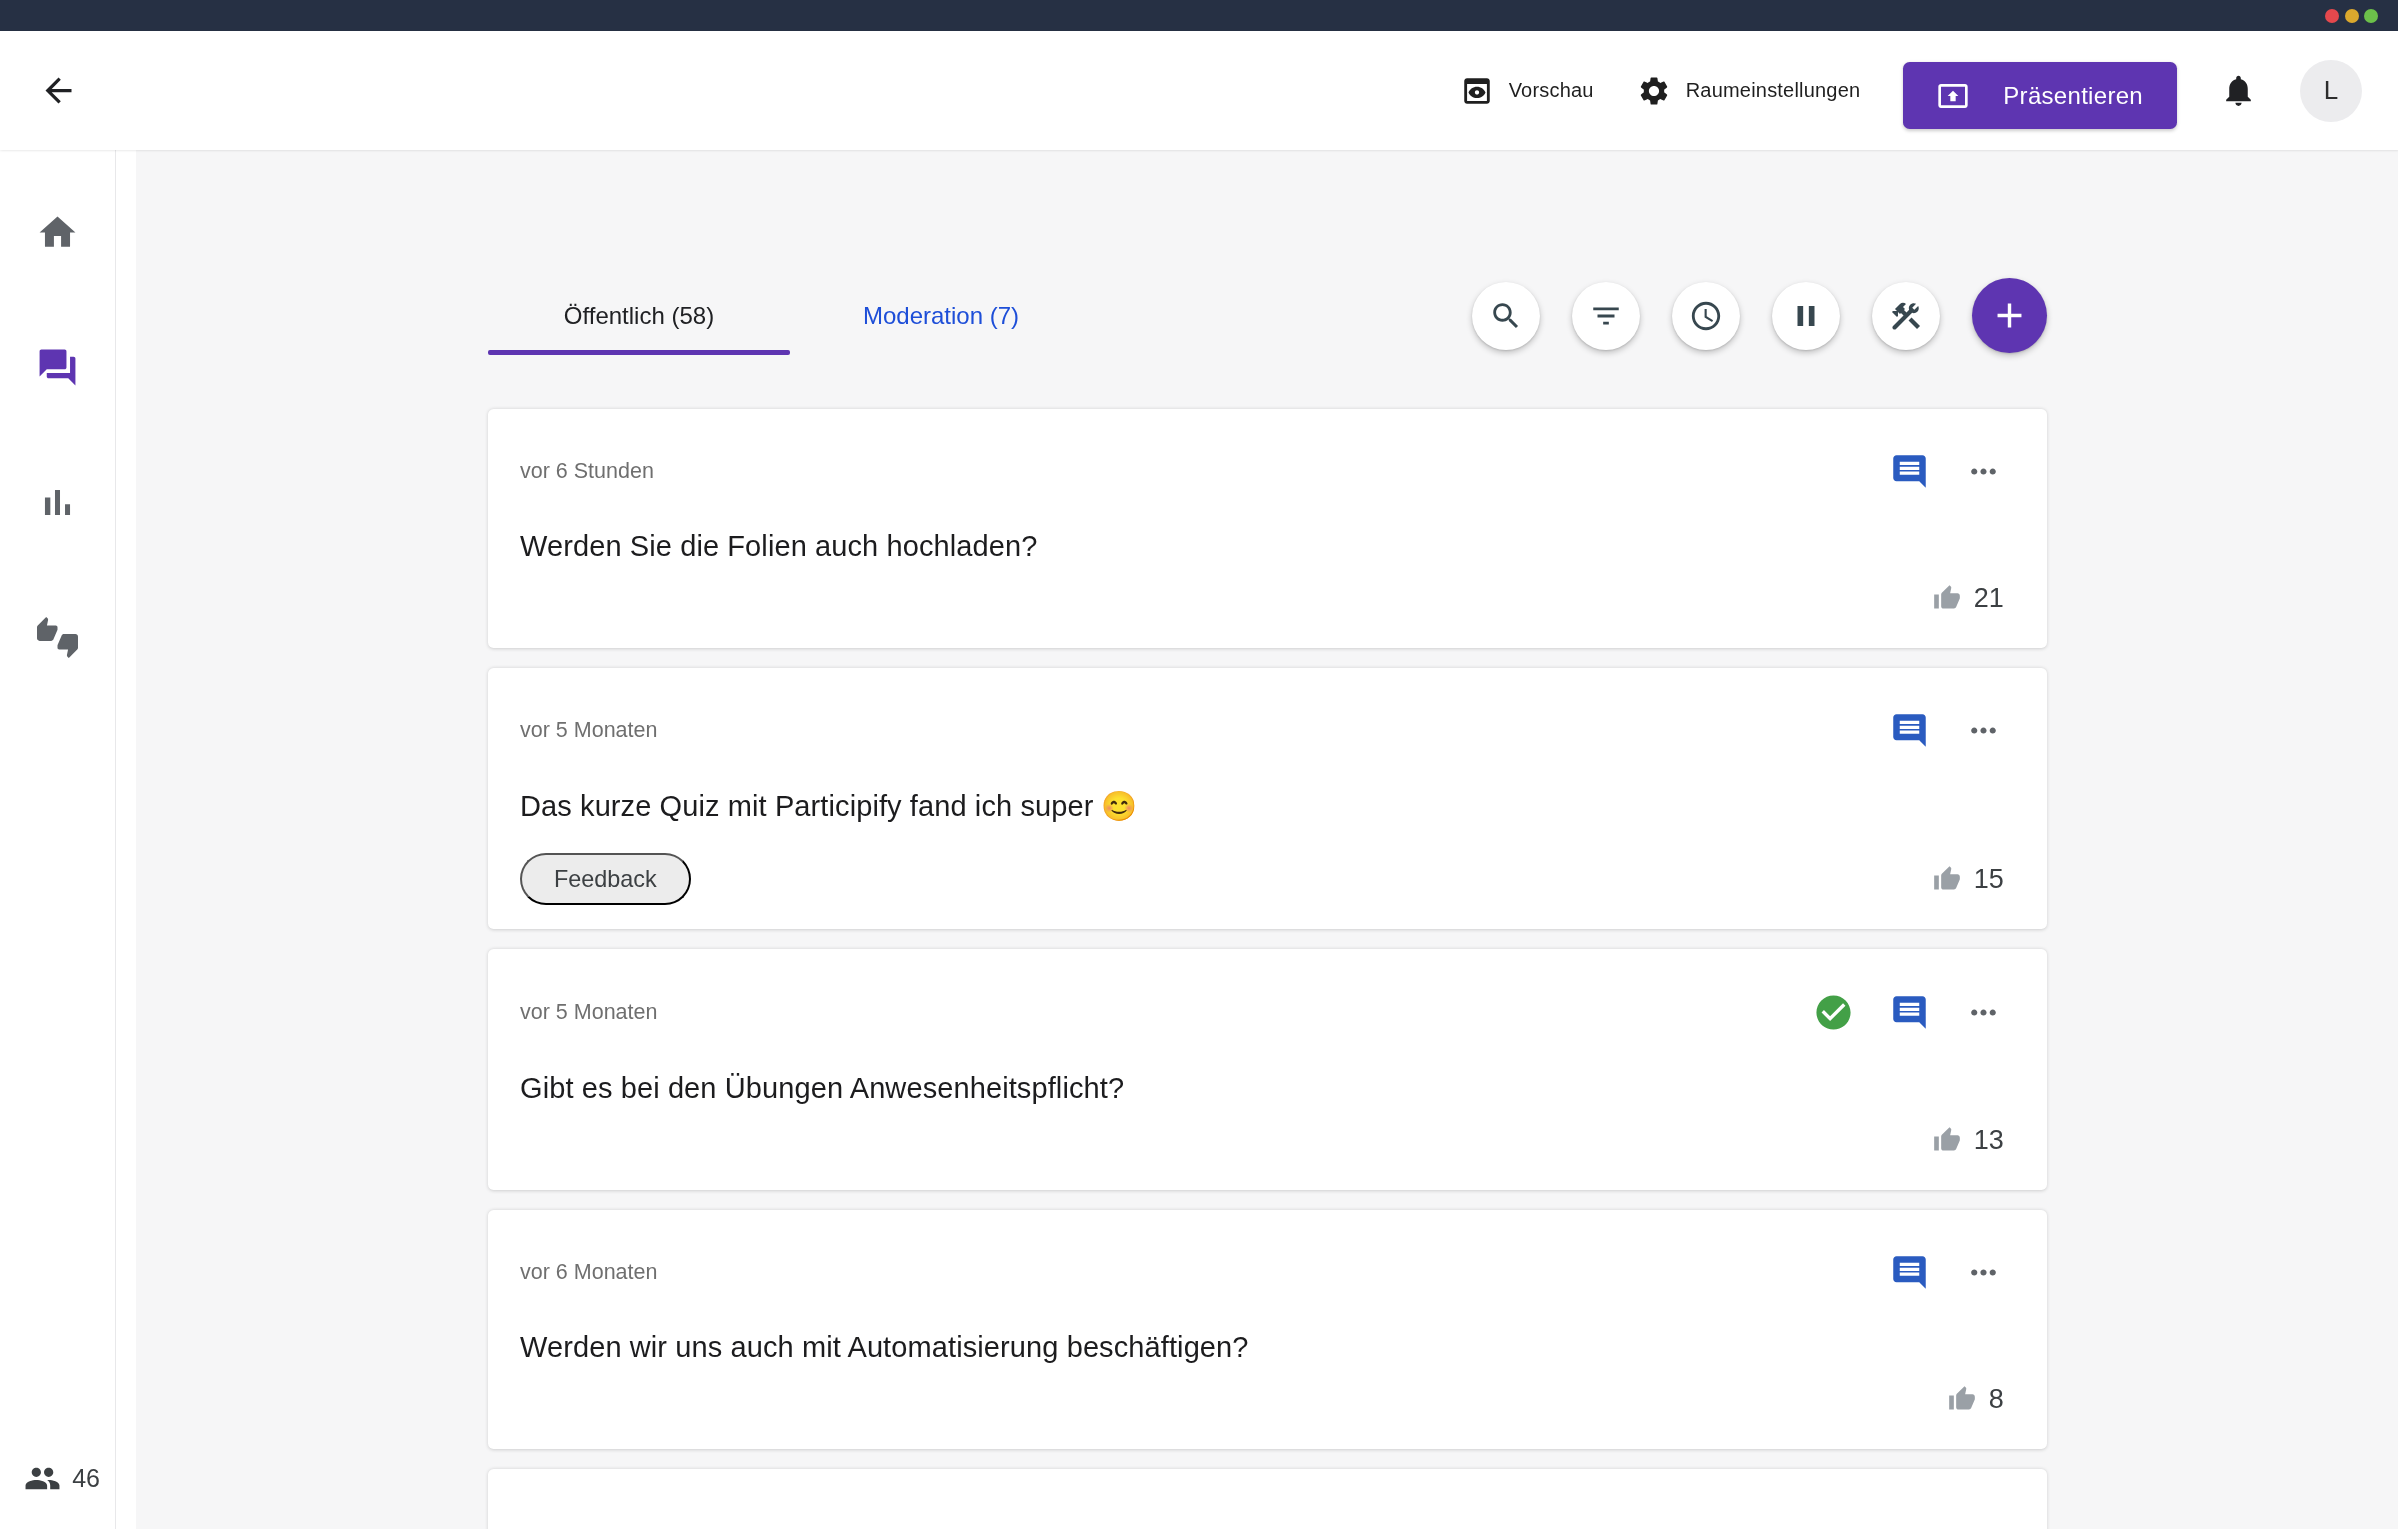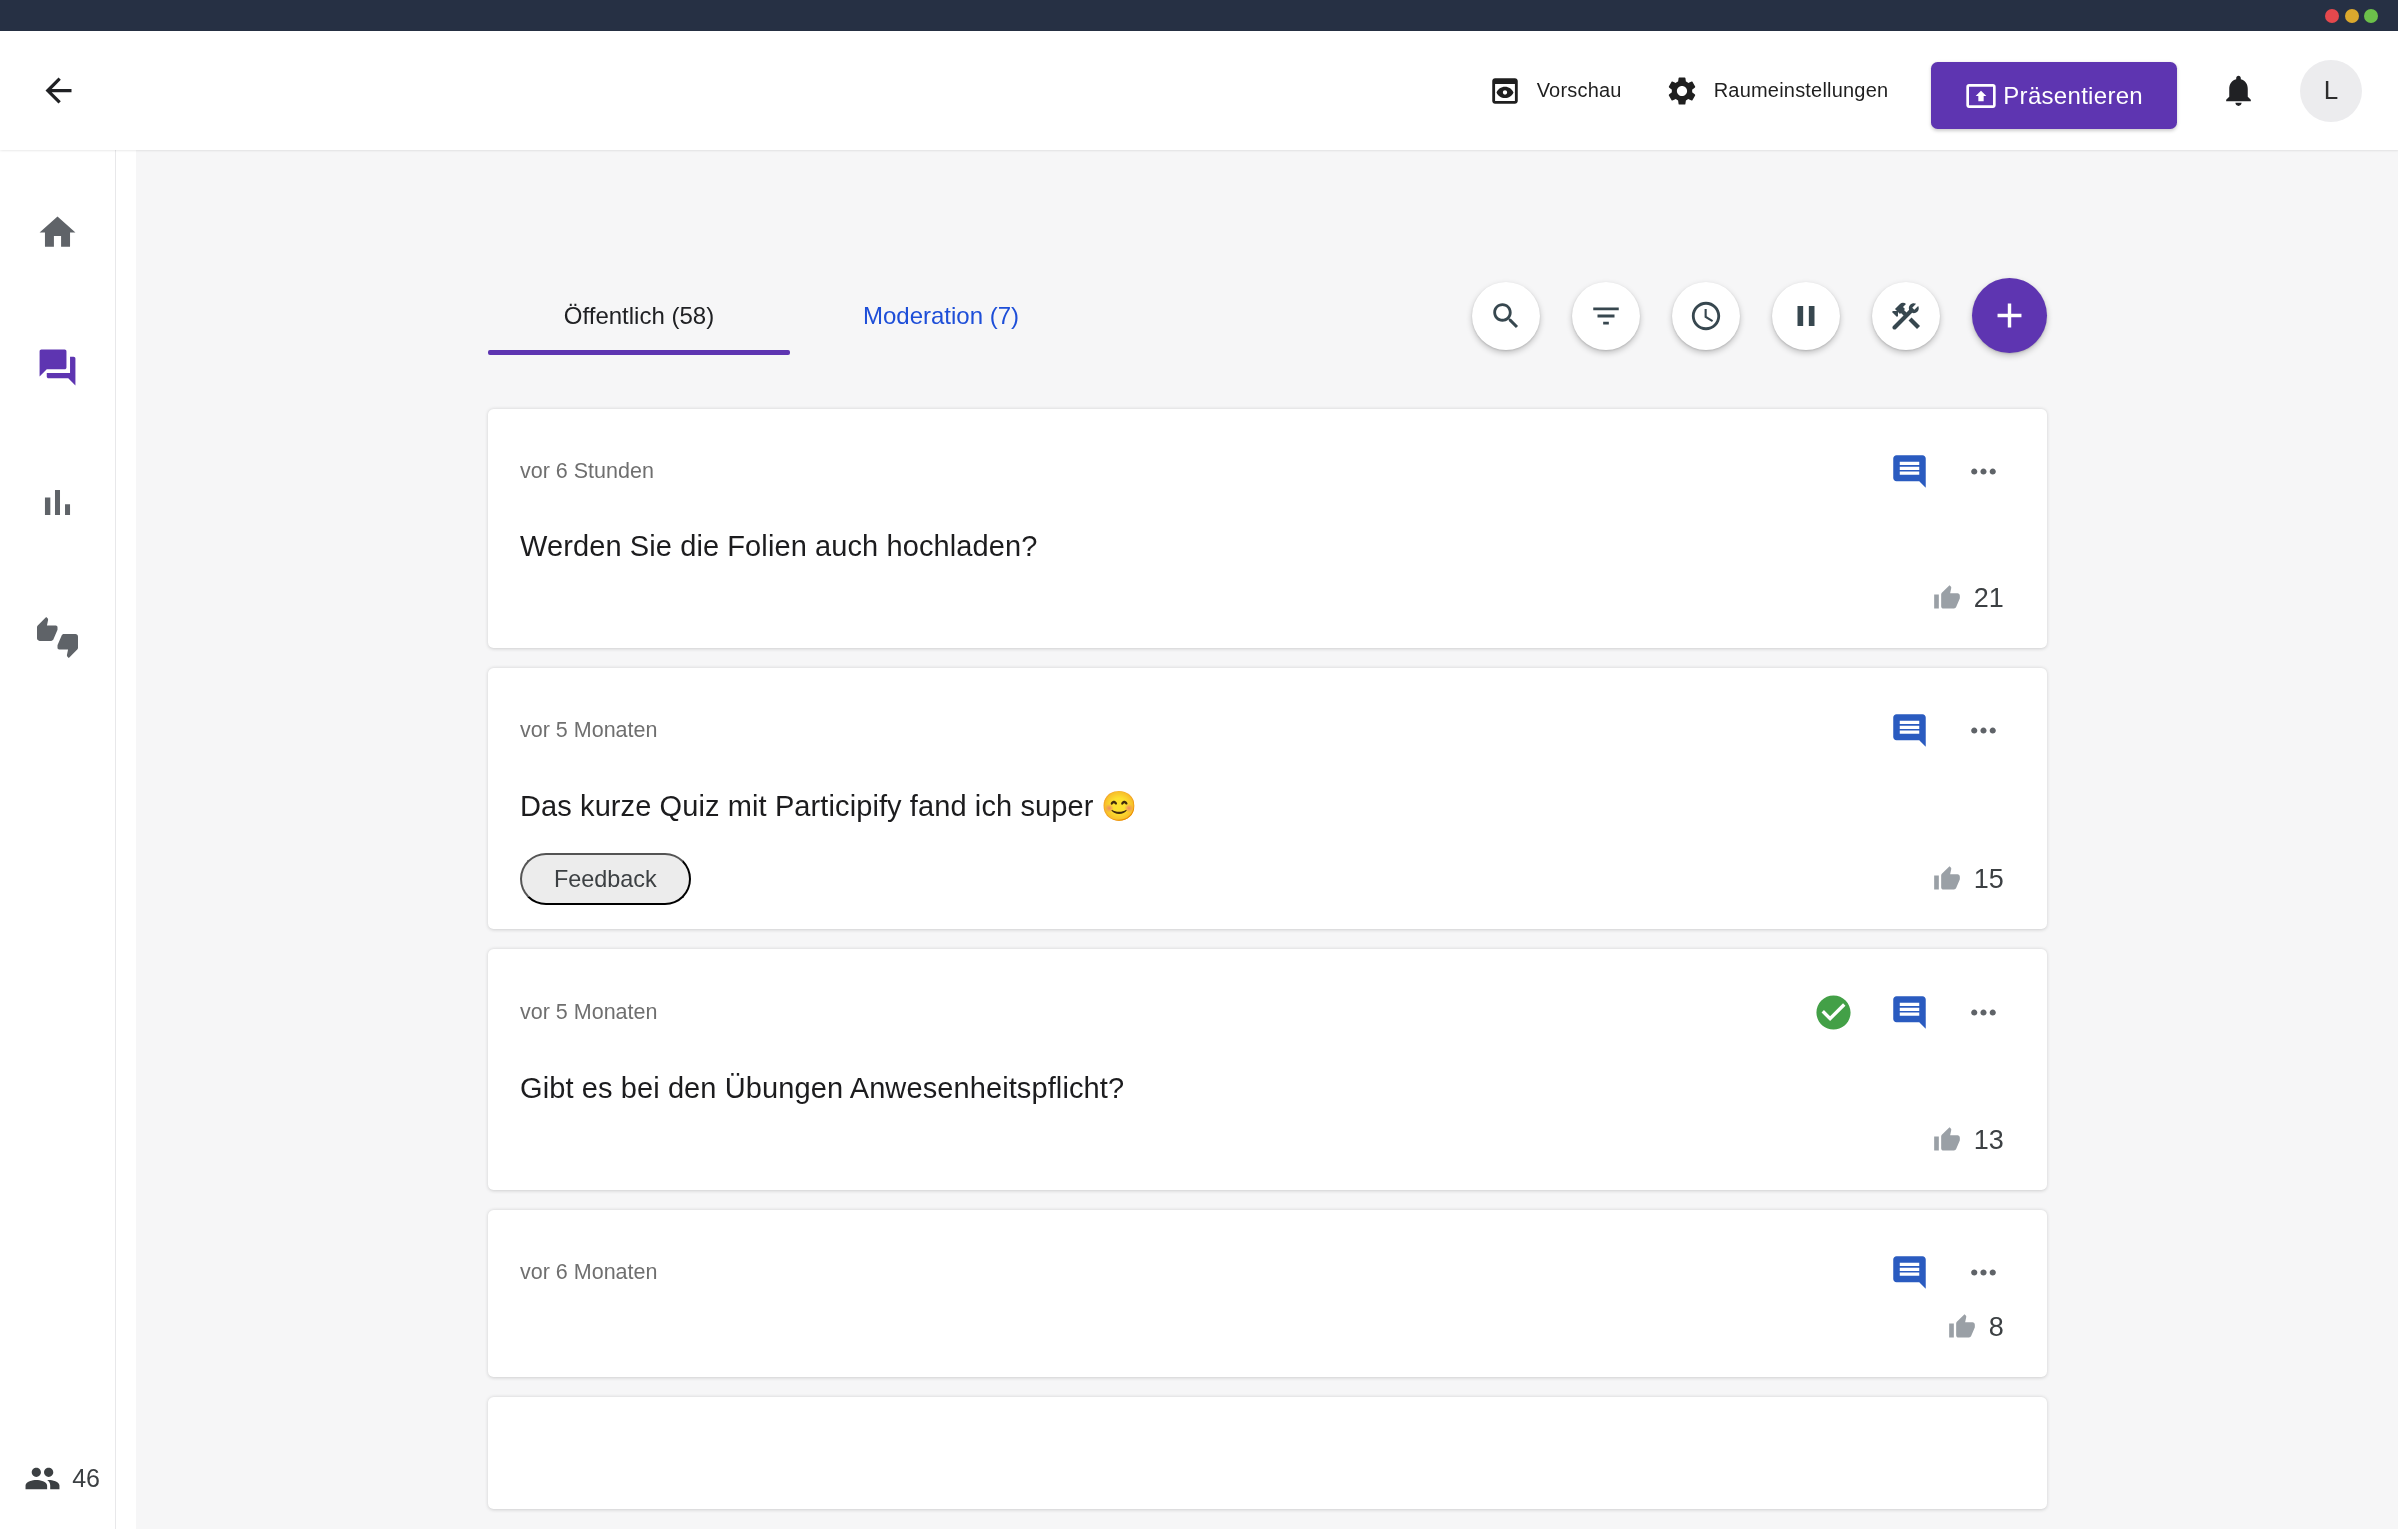--- a/index.html
+++ b/index.html
@@ -22,21 +22,21 @@
   .win-dot.green{background:#6cc04a;}
 
   
   .appbar{position:absolute;left:0;top:31px;width:2399px;height:119px;background:#fff;
     display:flex;align-items:center;justify-content:space-between;
     padding:0 37px 0 39px;box-shadow:0 0.9px 2.8px rgba(0,0,0,.14);z-index:5;}
   .icon-btn{display:flex;align-items:center;justify-content:center;background:none;border:none;cursor:pointer;color:#202124;}
   .appbar-right{display:flex;align-items:center;gap:43px;}
   .appbar-item{display:flex;align-items:center;gap:15px;background:none;border:none;cursor:pointer;
     font-family:inherit;font-size:20px;font-weight:500;color:#1f1f1f;letter-spacing:0.2px;}
-  .present-btn{display:flex;align-items:center;gap:6px;background:var(--accent);color:#fff;border:none;
+  .present-btn{display:flex;align-items:center;gap:34px;background:var(--accent);color:#fff;border:none;
     border-radius:6.6px;height:67px;padding:0 34px;font-family:inherit;font-size:24px;font-weight:500;
     letter-spacing:0.3px;cursor:pointer;box-shadow:0 1.9px 3.7px rgba(0,0,0,.2);margin-top:10px;}
   .avatar{width:62px;height:62px;border-radius:50%;background:#ececee;display:flex;align-items:center;
     justify-content:center;font-size:26px;font-weight:500;color:#2d2d2d;cursor:pointer;}
 
   
   .sidebar{position:absolute;left:0;top:150px;width:116px;height:1379px;background:#fff;
     border-right:0.9px solid #e8e8ea;display:flex;flex-direction:column;align-items:center;z-index:4;}
   .side-btn{width:136px;height:67px;display:flex;align-items:center;justify-content:center;
     background:none;border:none;cursor:pointer;color:#5f6368;}
@@ -365,20 +365,21 @@
             </button>
             <button class="icon-btn more-icon">
               <span>
                 <svg width="37" height="37" viewBox="0 0 24 24" fill="currentColor">
                     <path d="M6 10c-1.1 0-2 .9-2 2s.9 2 2 2 2-.9 2-2-.9-2-2-2zm12 0c-1.1 0-2 .9-2 2s.9 2 2 2 2-.9 2-2-.9-2-2-2zm-6 0c-1.1 0-2 .9-2 2s.9 2 2 2 2-.9 2-2-.9-2-2-2z"></path>
                   </svg>
               </span>
             </button>
           </div>
         </div>
+        <div class="q-text">Werden wir uns auch mit Automatisierung beschäftigen?</div>
         <div class="card-bottom">
           <div class="votes">
             <button class="icon-btn thumb">
               <span>
                 <svg width="28" height="28" viewBox="0 0 24 24" fill="currentColor">
                     <path d="M1 21h4V9H1v12zM23 10c0-1.1-.9-2-2-2h-6.31l.95-4.57.03-.32c0-.41-.17-.79-.44-1.06L14.17 1 7.58 7.59C7.22 7.95 7 8.45 7 9v10c0 1.1.9 2 2 2h9c.83 0 1.54-.5 1.84-1.22l3.02-7.05c.09-.23.14-.47.14-.73v-2z"></path>
                   </svg>
               </span>
             </button>
             <span class="num">8</span>

